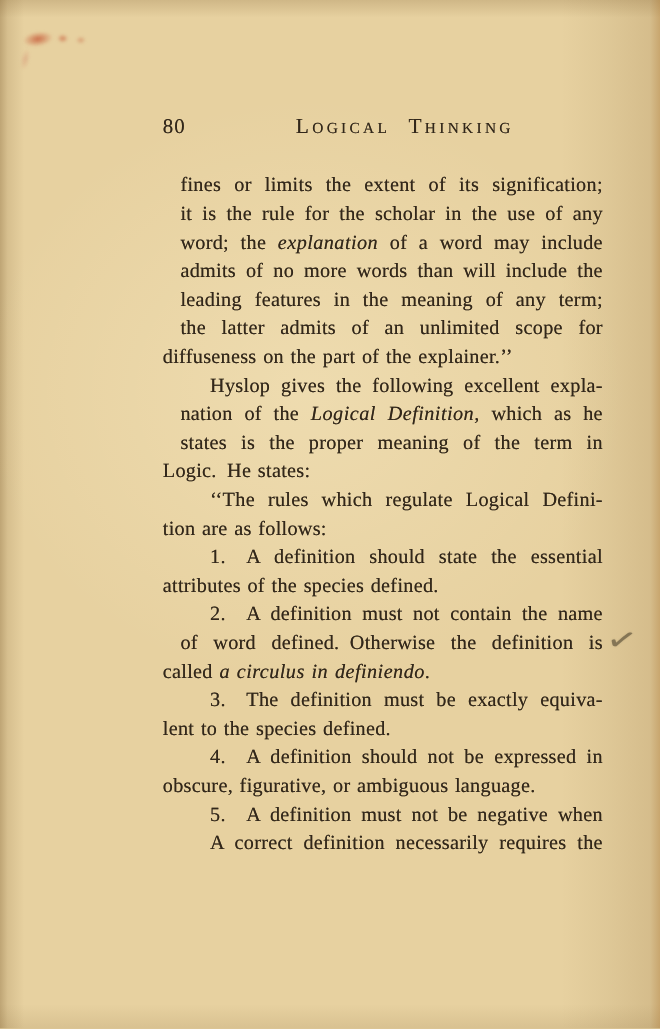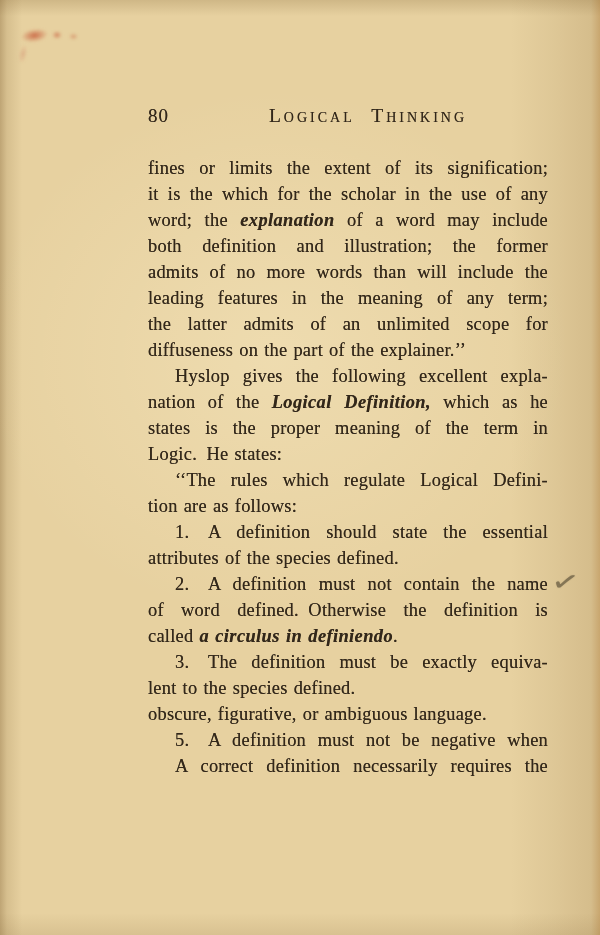--- a/index.html
+++ b/index.html
@@ -32,23 +32,23 @@
     letter-spacing:3px; word-spacing:9px;
     text-shadow:0 0 0.5px rgba(50,40,26,0.6);
     margin-left:12px;
   }
   .textblock {
     position:absolute; top:155px; left:148px; width:400px;
     font-size:18.4px; letter-spacing:0.25px; word-spacing:1.2px;
     text-shadow:0 0 0.55px rgba(50,40,26,0.72);
   }
   .line { line-height:26px; min-height:26px; text-align:justify; text-align-last:left; }
-  .line.just { text-align-last:justify; }
+  .line.just { text-align-last:justify;margin-left:16px; }
   .line.ind { padding-left:27px; }
-  .it { font-style:italic; letter-spacing:0.4px;font-weight:bold; }
+  .it { font-style:italic; letter-spacing:0.4px; }
   .checkmark {
     position:absolute; left:554px; top:566px;
     font-size:27px; color:rgba(125,110,80,0.85);
     transform:rotate(9deg) scaleX(1.25);
     text-shadow:0 0 1px rgba(125,110,80,0.5);
   }
   .stain { position:absolute; border-radius:50%; filter:blur(1.4px); }
   .s1 { left:21px; top:29px; width:27px; height:13px;
         background:radial-gradient(ellipse, rgba(198,90,56,0.85), rgba(198,90,56,0) 72%);
         transform:rotate(-8deg); }
@@ -69,39 +69,39 @@
   <div class="stain s3"></div>
   <div class="stain s4"></div>
 
   <div class="header">
     <span class="pagenum">80</span>
     <span class="runtitle">Logical Thinking</span>
   </div>
 
   <div class="textblock" id="lines-host">
       <div class="line just"><span>fines or limits the extent of its signification;</span></div>
-      <div class="line just"><span>it is the which for the scholar in the use of any</span></div>
+      <div class="line just"><span>it is the rule for the scholar in the use of any</span></div>
       <div class="line just"><span>word; the </span><span class="it">explanation</span><span> of a word may include</span></div>
-      <div class="line just"><span>both definition and illustration; the former</span></div>
       <div class="line just"><span>admits of no more words than will include the</span></div>
       <div class="line just"><span>leading features in the meaning of any term;</span></div>
       <div class="line just"><span>the latter admits of an unlimited scope for</span></div>
       <div class="line"><span>diffuseness on the part of the explainer.’’</span></div>
       <div class="line ind just"><span>Hyslop gives the following excellent expla-</span></div>
       <div class="line just"><span>nation of the </span><span class="it">Logical Definition,</span><span> which as he</span></div>
       <div class="line just"><span>states is the proper meaning of the term in</span></div>
       <div class="line"><span>Logic. He states:</span></div>
       <div class="line ind just"><span>‘‘The rules which regulate Logical Defini-</span></div>
       <div class="line"><span>tion are as follows:</span></div>
       <div class="line ind just"><span>1. A definition should state the essential</span></div>
       <div class="line"><span>attributes of the species defined.</span></div>
       <div class="line ind just"><span>2. A definition must not contain the name</span></div>
       <div class="line just"><span>of word defined. Otherwise the definition is</span></div>
       <div class="line"><span>called </span><span class="it">a circulus in definiendo</span><span>.</span></div>
       <div class="line ind just"><span>3. The definition must be exactly equiva-</span></div>
       <div class="line"><span>lent to the species defined.</span></div>
+      <div class="line ind just"><span>4. A definition should not be expressed in</span></div>
       <div class="line"><span>obscure, figurative, or ambiguous language.</span></div>
       <div class="line ind just"><span>5. A definition must not be negative when</span></div>
       <div class="line ind just"><span>A correct definition necessarily requires the</span></div>
     </div>
 
   <span class="checkmark">✓</span>
 </div>
 
 </body></html>

